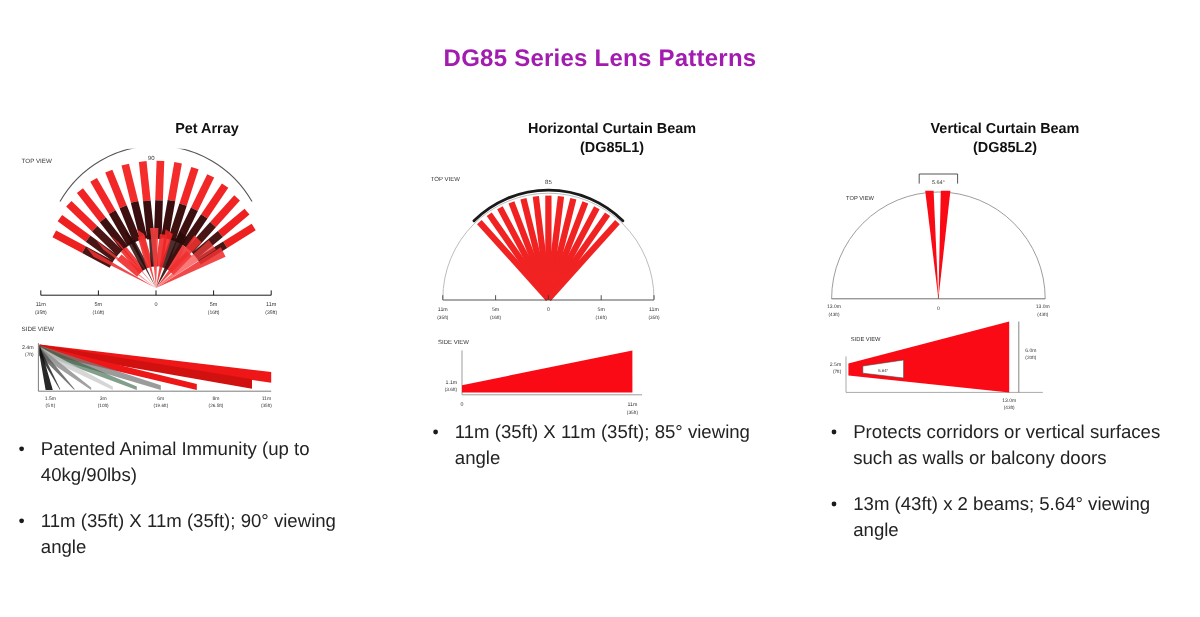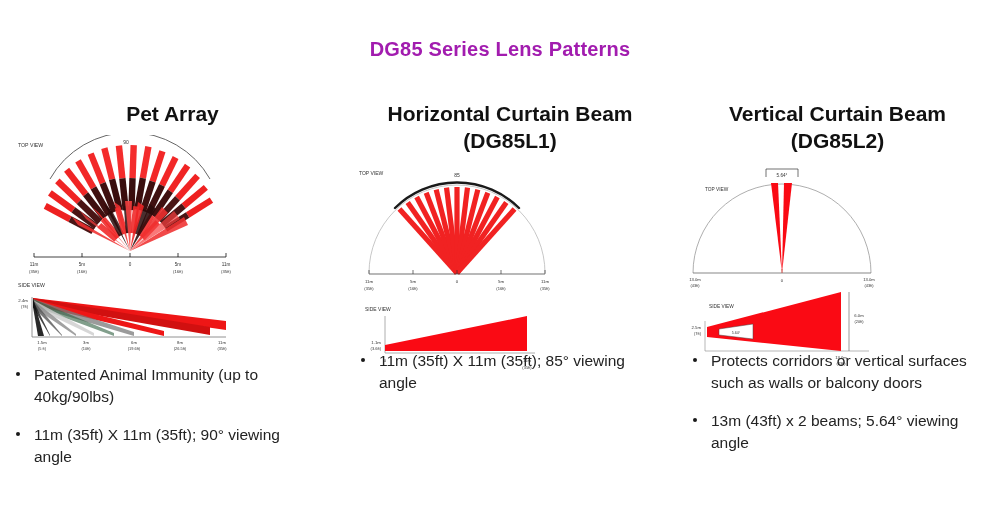--- a/index.html
+++ b/index.html
@@ -24,21 +24,21 @@
     position: absolute; top: 92px; left: 0; width: 1000px; height: 422px;
     display: flex;
   }
   .col { position: relative; height: 100%; }
   .col-1 { width: 345px; }
   .col-2 { width: 330px; }
   .col-3 { width: 325px; }
 
   .col-head {
     text-align: center;
-    font-size: 21px; font-weight: bold; line-height: 1.30;
+    font-size: 12px; font-weight: bold; line-height: 1.30;
     color: #111;
   }
   .col-1 .col-head { padding: 8px 40px 0 40px; }
   .col-2 .col-head { padding: 8px 28px 0 28px; }
   .col-3 .col-head { padding: 8px 18px 0 18px; text-align: center; }
 
   
   .diagram { position: relative; }
   .diag-1 { margin: 8px 0 0 14px; width: 232px; height: 220px; }
   .diag-2 { margin: 6px 0 0 10px; width: 205px; height: 215px; }

